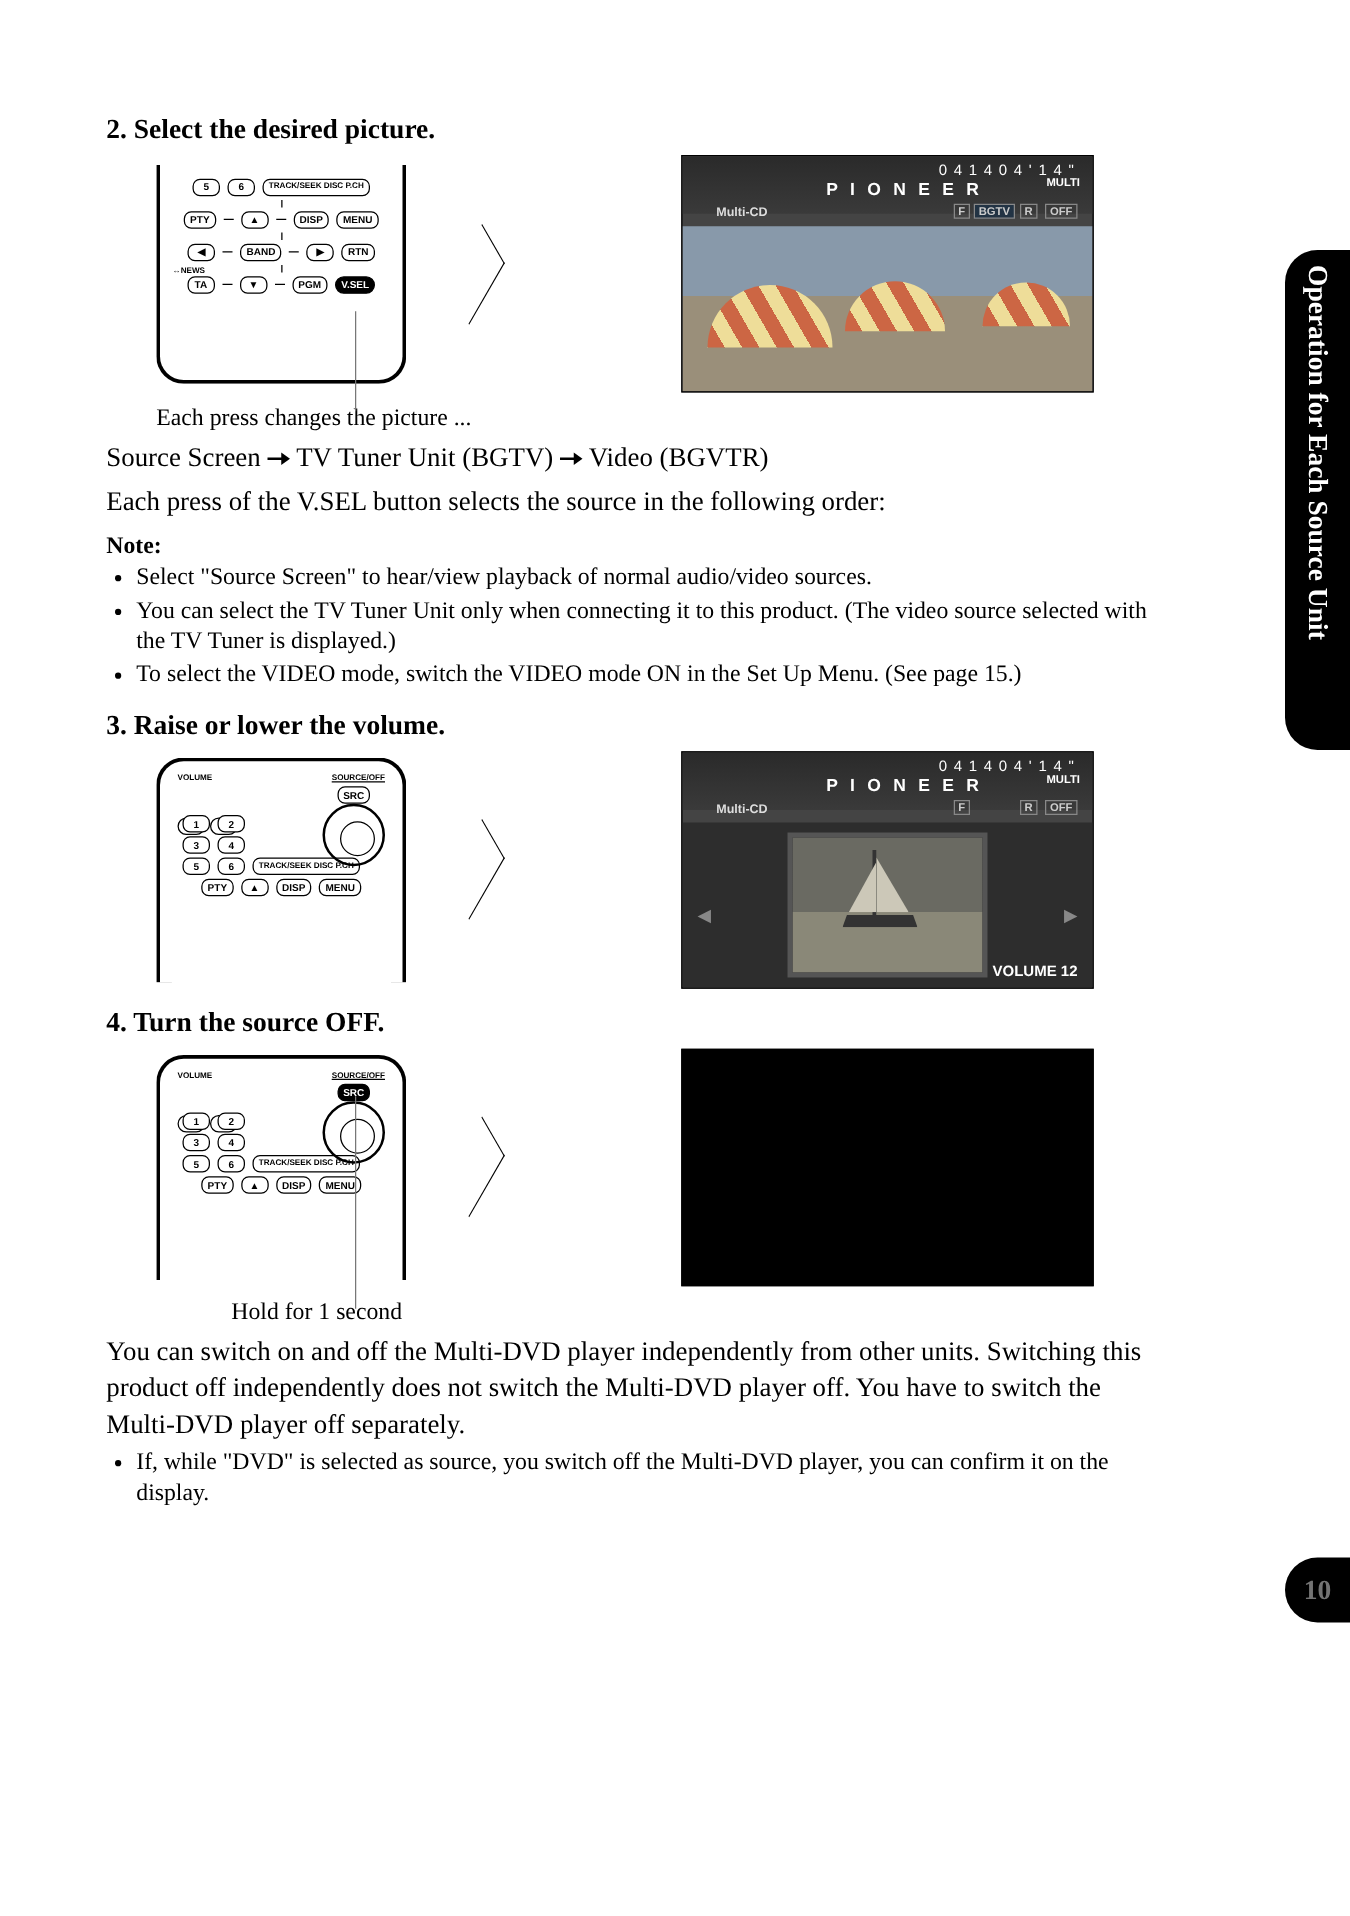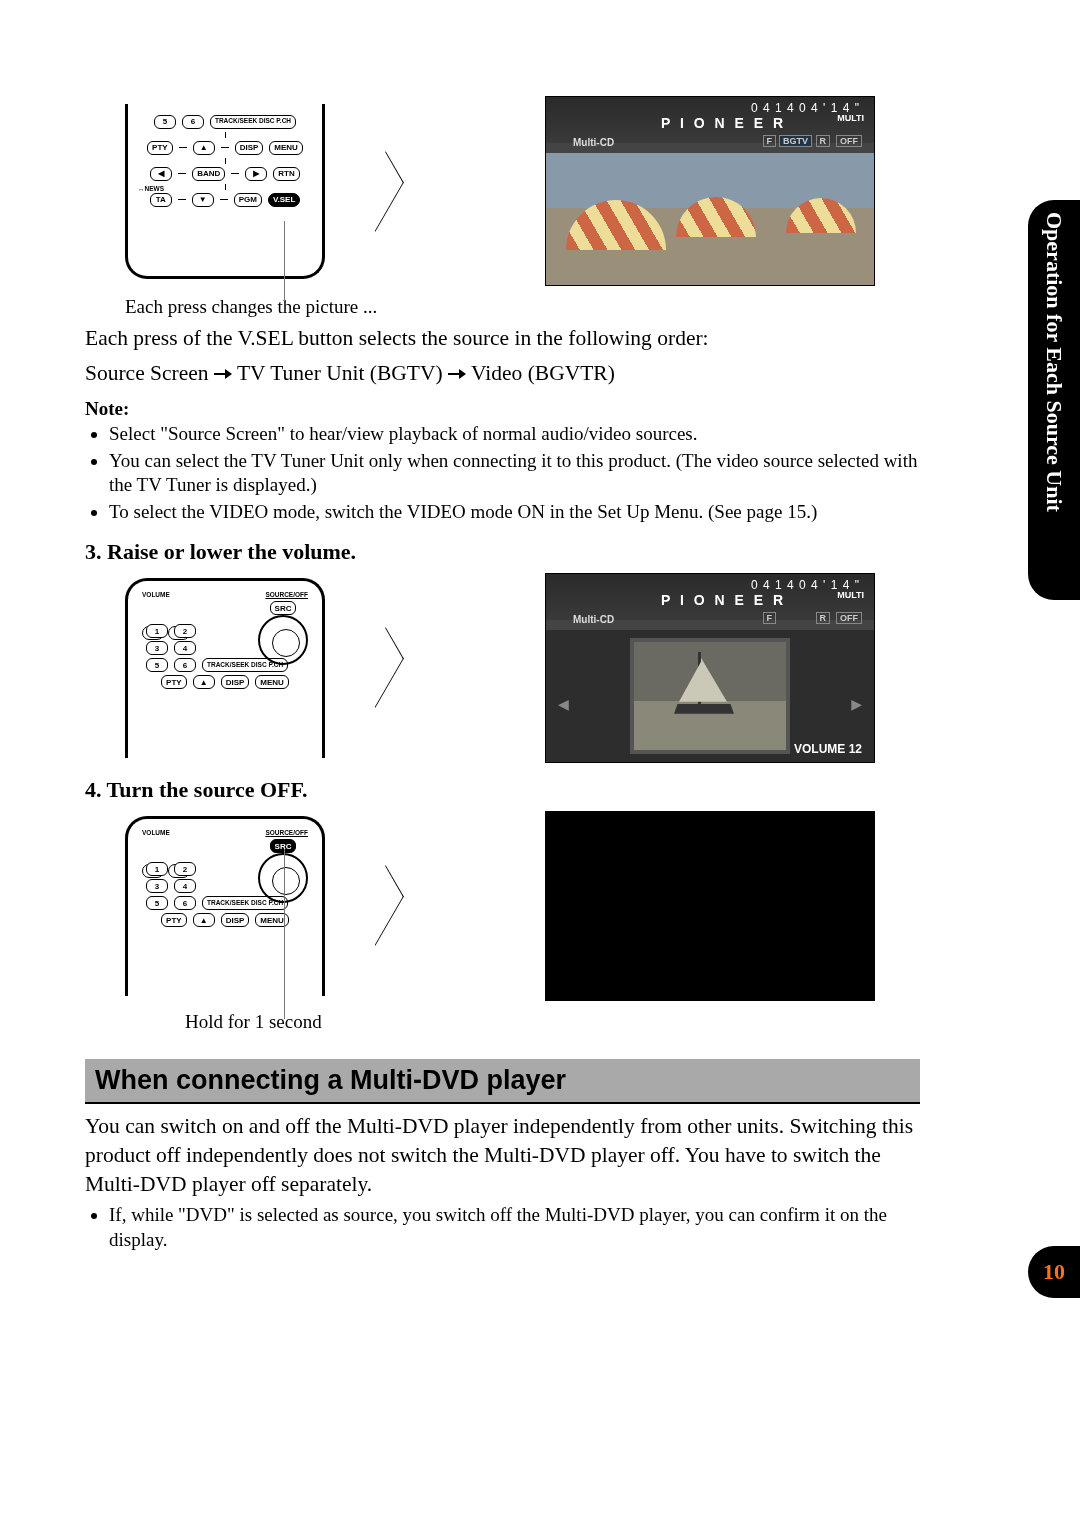--- a/index.html
+++ b/index.html
@@ -32,21 +32,21 @@
     border-top-left-radius: 26px;
     border-bottom-left-radius: 26px;
   }
   .page-num {
     position: absolute;
     right: 0;
     top: 1246px;
     width: 52px;
     height: 52px;
     background: #000;
-    color: #f97316;
+    color: #737373;
     border-top-left-radius: 26px;
     border-bottom-left-radius: 26px;
     display: flex;
     align-items: center;
     justify-content: center;
     font-family: "Times New Roman", serif;
     font-weight: bold;
     font-size: 22px;
   }
   .step-title {
@@ -199,20 +199,21 @@
   .content { width: 835px; }
 </style>
 </head>
 <body>
 
 <div class="tab">Operation for Each Source Unit</div>
 <div class="page-num">10</div>
 
 <div class="content">
 
+  <div class="step-title">2.  Select the desired picture.</div>
   <div class="step-row">
     <div class="remote upper">
       <div class="btn-row">
         <span class="pill">5</span>
         <span class="pill">6</span>
         <span class="pill wide tiny-label">TRACK/SEEK  DISC P.CH</span>
       </div>
       <div class="connector">
           <span class="vbar"></span>
         </div>
@@ -265,28 +266,28 @@
         <span class="screen-badge" style="right:12px;">OFF</span>
       </div>
       <div class="screen-body-umbrella">
         <div class="umbrella" style="left:20px;"></div>
         <div class="umbrella" style="left:130px;bottom:48px;width:80px;height:40px;"></div>
         <div class="umbrella" style="right:18px;bottom:52px;width:70px;height:35px;"></div>
       </div>
     </div>
   </div>
   <div class="caption">Each press changes the picture ...</div>
-  <div class="body-text">Each press of the V.SEL button selects the source in the following order:</div>
   <div class="body-text">
     <span>Source Screen</span>
     <span class="arrow-inline"></span>
     <span>TV Tuner Unit (BGTV)</span>
     <span class="arrow-inline"></span>
     <span>Video (BGVTR)</span>
   </div>
+  <div class="body-text">Each press of the V.SEL button selects the source in the following order:</div>
   <div class="note-label">Note:</div>
   <ul class="notes">
     <li>Select "Source Screen" to hear/view playback of normal audio/video sources.</li>
     <li>You can select the TV Tuner Unit only when connecting it to this product. (The video source selected with the TV Tuner is displayed.)</li>
     <li>To select the VIDEO mode, switch the VIDEO mode ON in the Set Up Menu. (See page 15.)</li>
   </ul>
 
   <div class="step-title">3.  Raise or lower the volume.</div>
   <div class="step-row">
     <div class="remote lower">
@@ -391,19 +392,18 @@
       <div class="lead-line" style="left:156px; top:30px; width:1px; height:170px;"></div>
     </div>
     <div class="arrow-wrap">
         <div class="arrow-big"></div>
       </div>
     <div style="width:80px;"></div>
     <div class="screen black"></div>
   </div>
   <div class="caption center">Hold for 1 second</div>
 
-  <div class="section-header">When connecting a Multi-DVD player</div>
   <div class="body-text">You can switch on and off the Multi-DVD player independently from other units. Switching this product off independently does not switch the Multi-DVD player off. You have to switch the Multi-DVD player off separately.</div>
   <ul class="notes" style="margin-top:4px;">
     <li>If, while "DVD" is selected as source, you switch off the Multi-DVD player, you can confirm it on the display.</li>
   </ul>
 
 </div>
 
 </body></html>

